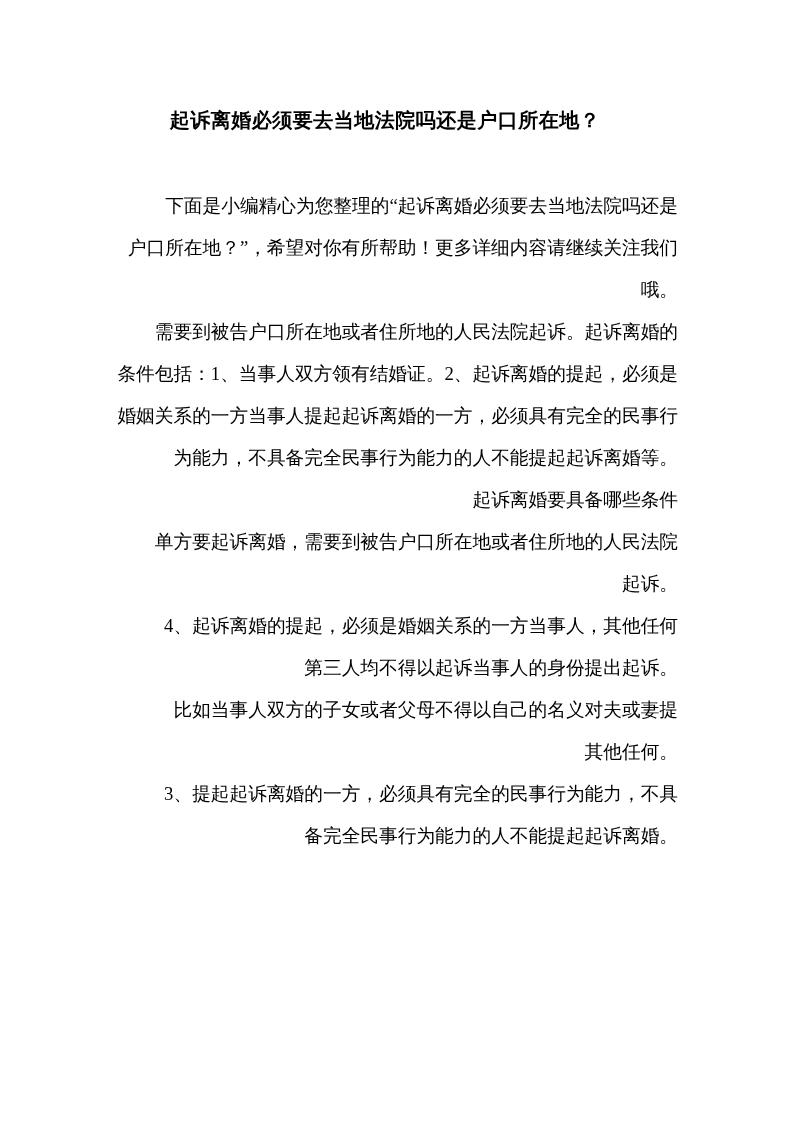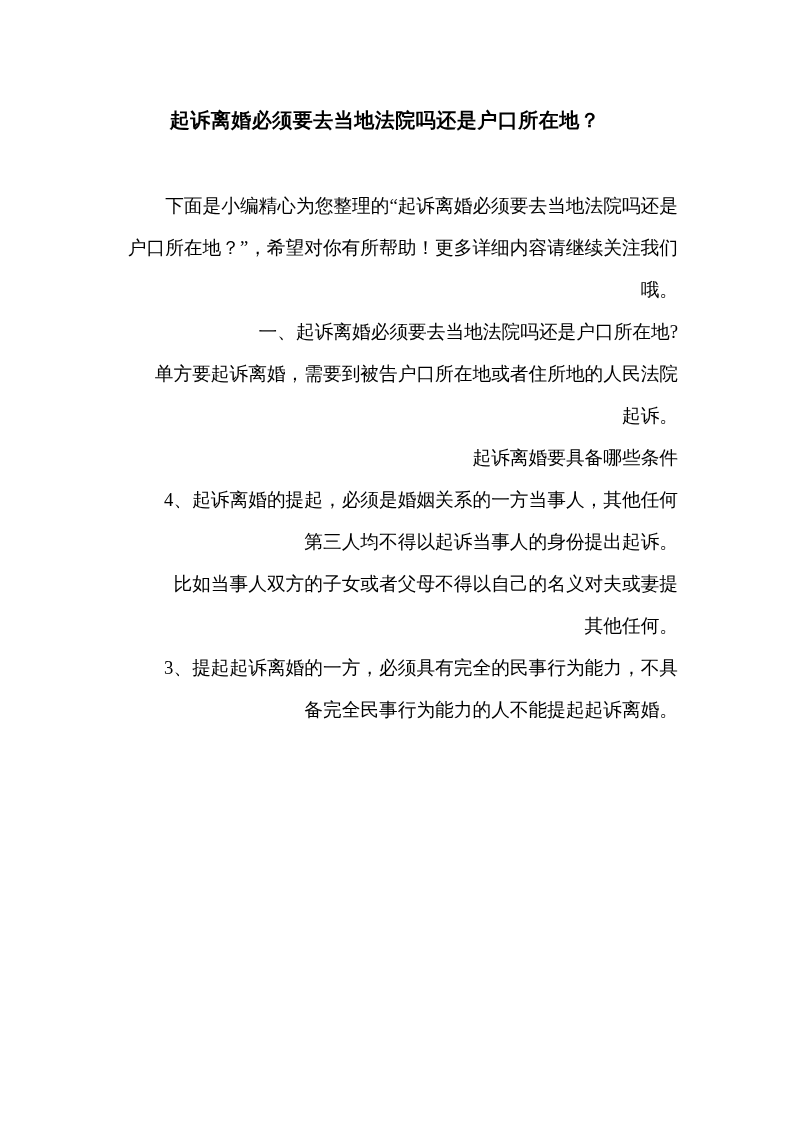--- a/index.html
+++ b/index.html
@@ -42,24 +42,27 @@
 </head>
 <body>
 
 <div class="page">
   <h1 class="title">起诉离婚必须要去当地法院吗还是户口所在地？</h1>
 
   <div class="content">
     <p class="para">下面是小编精心为您整理的“起诉离婚必须要去当地法院吗还是
 户口所在地？”，希望对你有所帮助！更多详细内容请继续关注我们
 哦。</p>
-    <p class="para">一、起诉离婚必须要去当地法院吗还是户口所在地?</p>
+    <p class="para">需要到被告户口所在地或者住所地的人民法院起诉。起诉离婚的
+条件包括：1、当事人双方领有结婚证。2、起诉离婚的提起，必须是
+婚姻关系的一方当事人提起起诉离婚的一方，必须具有完全的民事行
+为能力，不具备完全民事行为能力的人不能提起起诉离婚等。</p>
+    <p class="para">起诉离婚要具备哪些条件</p>
     <p class="para">单方要起诉离婚，需要到被告户口所在地或者住所地的人民法院
 起诉。</p>
-    <p class="para">起诉离婚要具备哪些条件</p>
     <p class="para">4、起诉离婚的提起，必须是婚姻关系的一方当事人，其他任何
 第三人均不得以起诉当事人的身份提出起诉。</p>
     <p class="para">比如当事人双方的子女或者父母不得以自己的名义对夫或妻提
 其他任何。</p>
     <p class="para">3、提起起诉离婚的一方，必须具有完全的民事行为能力，不具
 备完全民事行为能力的人不能提起起诉离婚。</p>
 
   </div>
 </div>
 

